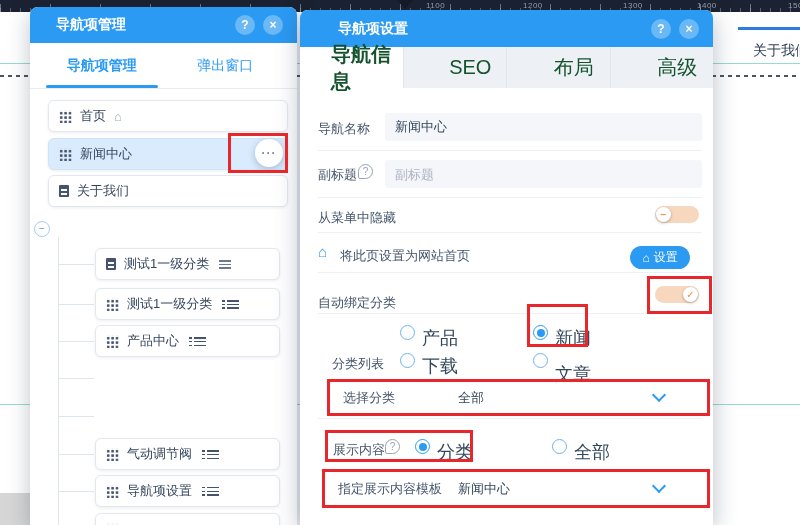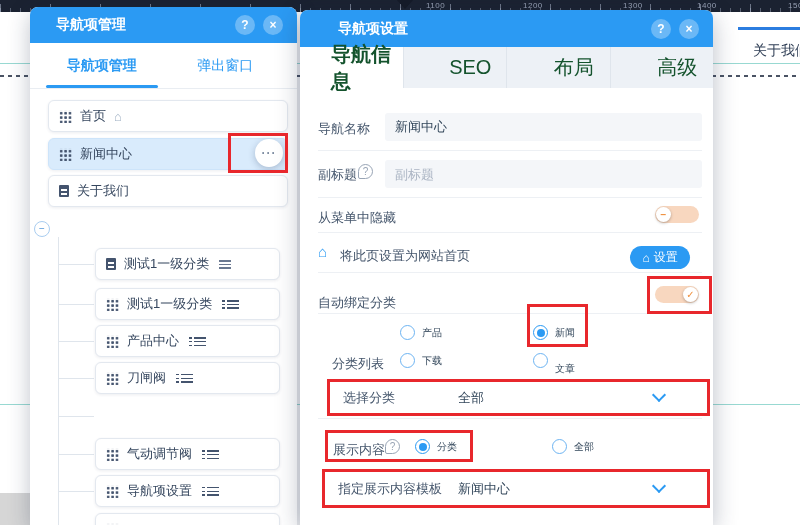--- a/index.html
+++ b/index.html
@@ -95,21 +95,21 @@
     box-shadow:0 1px 3px rgba(0,0,0,.28);color:#ef8f3c;font-size:10px;line-height:15px;text-align:center;font-weight:bold;}
   .toggle.off .knob{left:1px;}
   .toggle.on .knob{right:1px;}
   .home-ic{position:absolute;font-size:15px;color:#2b9af3;line-height:15px;}
   .set-btn{position:absolute;left:330px;top:236px;width:60px;height:23px;border-radius:12px;background:#2b9af3;
     color:#fff;font-size:12px;display:flex;align-items:center;justify-content:center;gap:4px;}
   .set-btn .bic{font-size:12px;line-height:12px;}
   .radio{position:absolute;width:15px;height:15px;border-radius:50%;border:1px solid #6db4f2;box-sizing:border-box;background:#fff;}
   .radio.checked{border-color:#2b9af3;}
   .radio.checked::after{content:'';position:absolute;left:2.5px;top:2.5px;width:8px;height:8px;border-radius:50%;background:#2b9af3;}
-  .rlabel{position:absolute;font-size:10px;color:#33475b;white-space:nowrap;}
+  .rlabel{position:absolute;font-size:18px;color:#33475b;white-space:nowrap;}
   .dval{position:absolute;font-size:13px;color:#33475b;white-space:nowrap;}
   .chev{position:absolute;width:12px;height:12px;}
   .chev::before{content:'';position:absolute;left:1px;top:0;width:8px;height:8px;
     border-right:2px solid #2b9af3;border-bottom:2px solid #2b9af3;transform:rotate(45deg);}
 
   
   .anno{position:absolute;border:3px solid #e8272c;box-sizing:border-box;z-index:30;background:transparent;}
 </style>
 </head>
 <body>
@@ -173,25 +173,20 @@
   <div class="nav-item child" style="top:281px">
     <span class="ic-grid"></span>
     <span class="lbl">测试1一级分类</span>
     <span class="ic-rows dotted"></span>
   </div>
   <div class="nav-item child" style="top:318px">
     <span class="ic-grid"></span>
     <span class="lbl">产品中心</span>
     <span class="ic-rows dotted"></span>
   </div>
-  <div class="nav-item child" style="top:355px">
-    <span class="ic-grid"></span>
-    <span class="lbl">刀闸阀</span>
-    <span class="ic-rows dotted"></span>
-  </div>
   <div class="nav-item child" style="top:431px">
     <span class="ic-grid"></span>
     <span class="lbl">气动调节阀</span>
     <span class="ic-rows dotted"></span>
   </div>
   <div class="nav-item child" style="top:468px">
     <span class="ic-grid"></span>
     <span class="lbl">导航项设置</span>
     <span class="ic-rows dotted"></span>
   </div>

